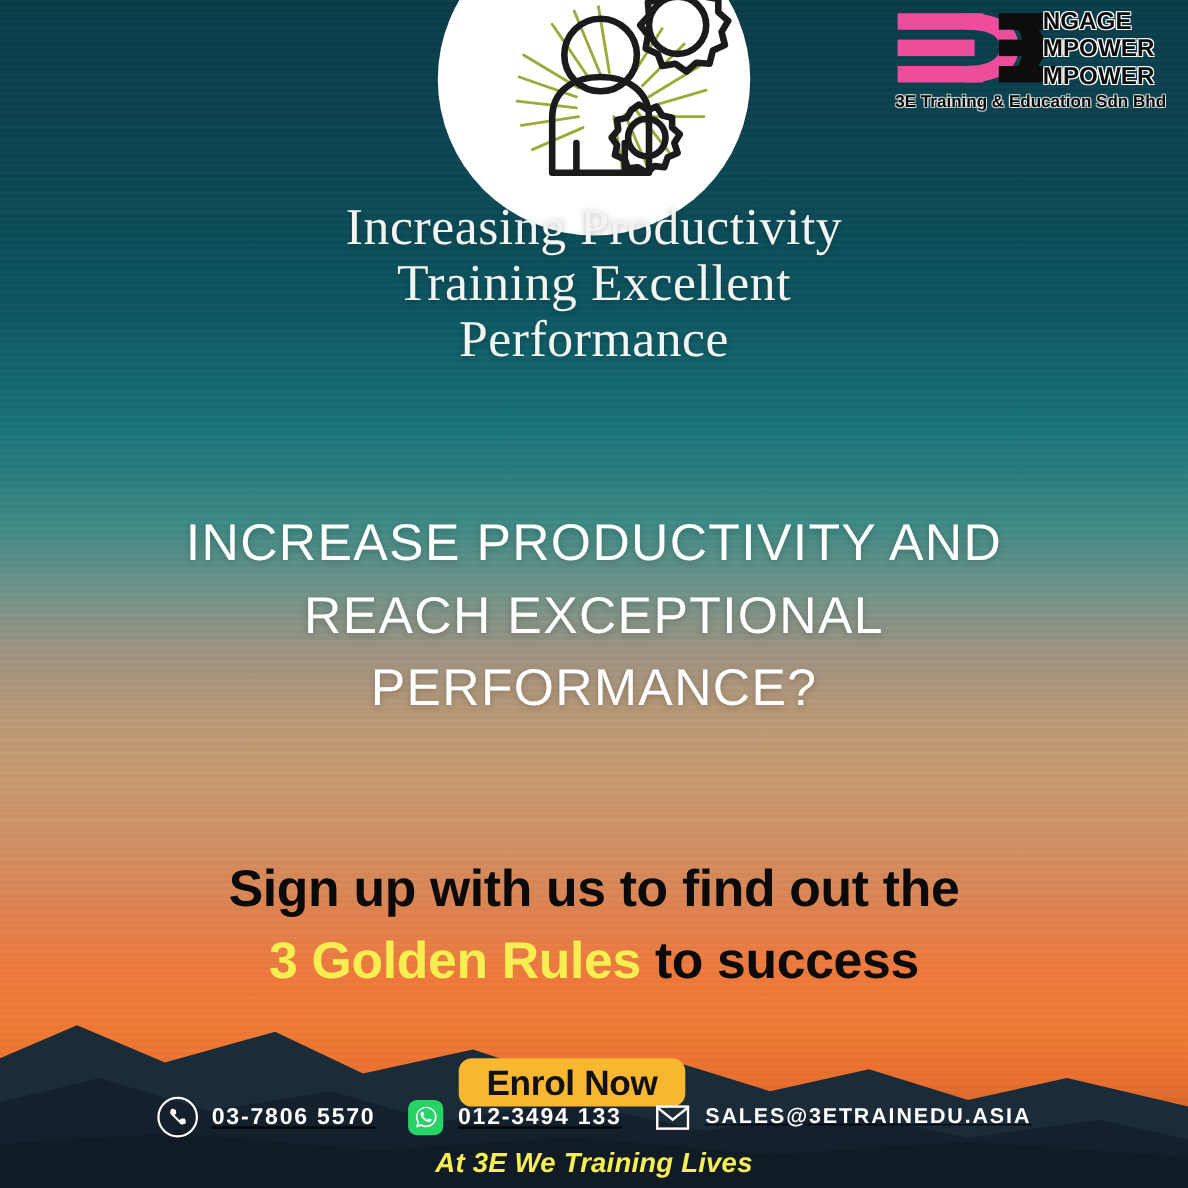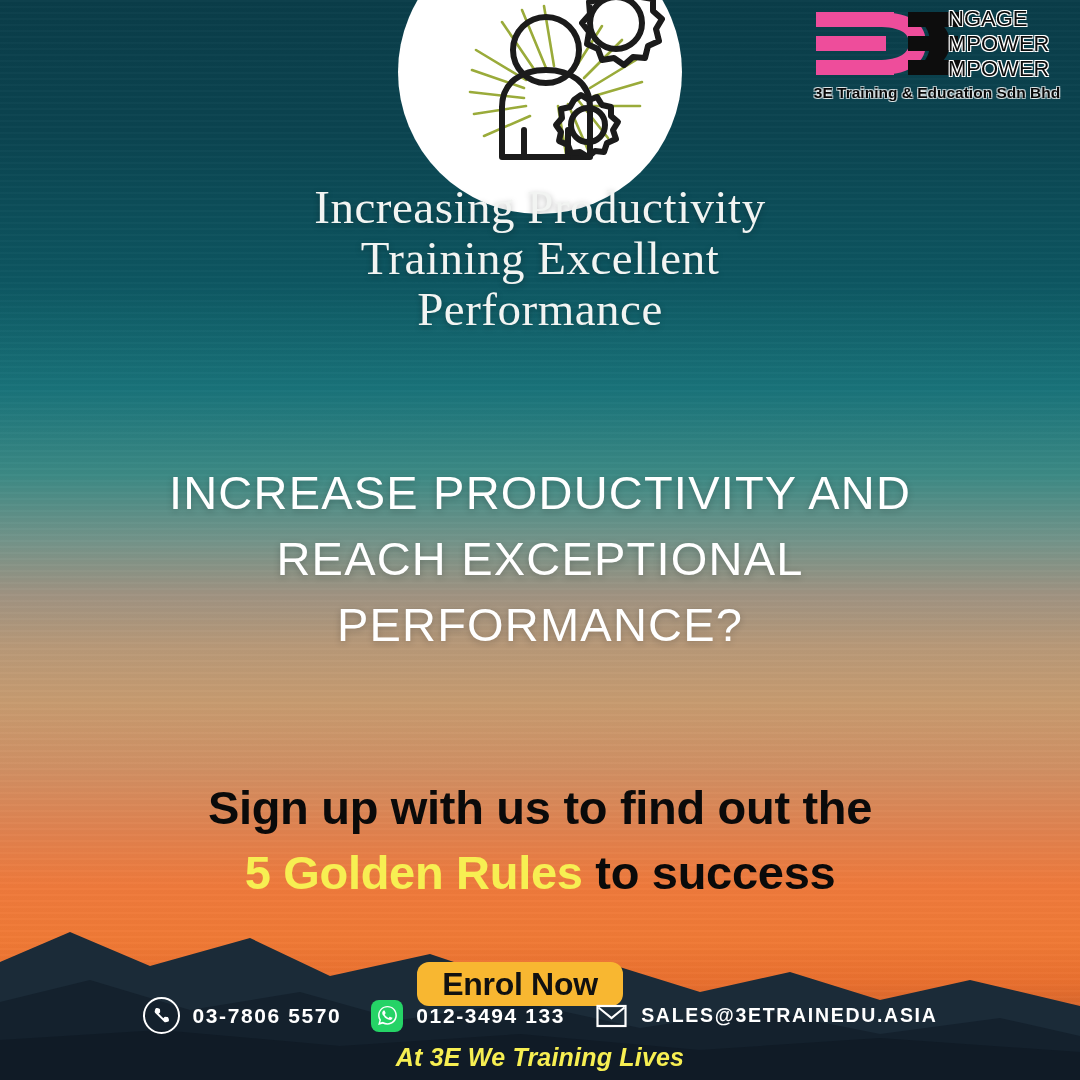--- a/index.html
+++ b/index.html
@@ -40,21 +40,21 @@
   .badge{position:absolute;left:398px;top:-70px;width:284px;height:284px;
     border-radius:50%;background:#fff;overflow:hidden;}
   .badge svg{position:absolute;left:0;top:0;width:284px;height:284px;}
 
   
   .logo{position:absolute;right:14px;top:4px;width:258px;text-align:center;}
   .logo-mark{position:relative;height:78px;width:258px;}
   .logo-mark svg{position:absolute;left:0;top:0;}
   .logo-words{position:absolute;left:140px;top:2px;text-align:left;
     line-height:25px;}
-  .logo-words span{display:block;color:#0d0d0d;font-weight:normal;font-size:22px;
+  .logo-words span{display:block;color:#0d0d0d;font-weight:bold;font-size:22px;
     letter-spacing:0px;
     text-shadow:-1px -1px 0 #fff,1px -1px 0 #fff,-1px 1px 0 #fff,1px 1px 0 #fff;}
   .logo-tag{color:#080808;font-weight:bold;font-size:15.5px;margin-top:2px;
     text-shadow:-1px -1px 0 rgba(255,255,255,.65),1px -1px 0 rgba(255,255,255,.65),
       -1px 1px 0 rgba(255,255,255,.65),1px 1px 0 rgba(255,255,255,.65);}
 
   
   .title{position:absolute;left:0;right:0;top:182px;text-align:center;
     font-family:"Liberation Serif","DejaVu Serif",serif;
     color:#f2f4f2;font-size:47px;line-height:51px;letter-spacing:.5px;
@@ -75,21 +75,21 @@
   .signup .gold{color:#f7ef52;}
 
   
   .cta{position:absolute;left:417px;top:962px;width:206px;height:44px;
     background:#f8b731;border-radius:12px;display:flex;align-items:center;
     justify-content:center;color:#111;font-size:32px;font-weight:bold;
     letter-spacing:-.3px;cursor:pointer;}
 
   
   .contact{position:absolute;left:0;right:0;bottom:46px;
-    display:flex;align-items:center;justify-content:center;gap:30px;}
+    display:flex;align-items:center;justify-content:center;gap:30px;text-decoration:underline;}
   .citem{display:flex;align-items:center;gap:13px;}
   .ctext{color:#fff;font-size:21px;font-weight:bold;letter-spacing:1.6px;
     white-space:nowrap;}
   .ctext.small{font-size:19.5px;letter-spacing:1.7px;}
   .icon-circle{width:33px;height:33px;border-radius:50%;border:2px solid #fff;
     display:flex;align-items:center;justify-content:center;}
   .wa{width:32px;height:32px;border-radius:8px;background:#25d366;
     display:flex;align-items:center;justify-content:center;}
   .mail{width:33px;height:26px;display:flex;align-items:center;justify-content:center;}
 
@@ -177,21 +177,21 @@
   </div>
 
   <div class="headline">
     <span>INCREASE PRODUCTIVITY AND</span>
     <span>REACH EXCEPTIONAL</span>
     <span>PERFORMANCE?</span>
   </div>
 
   <div class="signup">
     <span class="row">Sign up with us to find out the</span>
-    <span class="row"><span class="gold">5 Golden Rules</span><span> to success</span></span>
+    <span class="row"><span class="gold">3 Golden Rules</span><span> to success</span></span>
   </div>
 
   <div class="cta">Enrol Now</div>
 
   <div class="contact">
 
     <div class="citem">
       <span class="icon-circle">
         <svg width="19" height="19" viewBox="0 0 24 24" fill="#fff">
           <path d="M6.6 2.6 C5.4 2.3 4.3 3.1 4 4.3 L3.4 6.6 C3.2 7.4 3.5 8.2 4.1 8.7 L15.3 19.9 C15.8 20.5 16.6 20.8 17.4 20.6 L19.7 20 C20.9 19.7 21.7 18.6 21.4 17.4 L20.8 15.2 C20.6 14.4 19.9 13.8 19.1 13.8 L16.6 13.7 C16.0 13.7 15.4 14.0 15.1 14.5 L14.4 15.6 L8.4 9.6 L9.5 8.9 C10.0 8.6 10.3 8.0 10.3 7.4 L10.2 4.9 C10.2 4.1 9.6 3.4 8.8 3.2 Z"></path>

